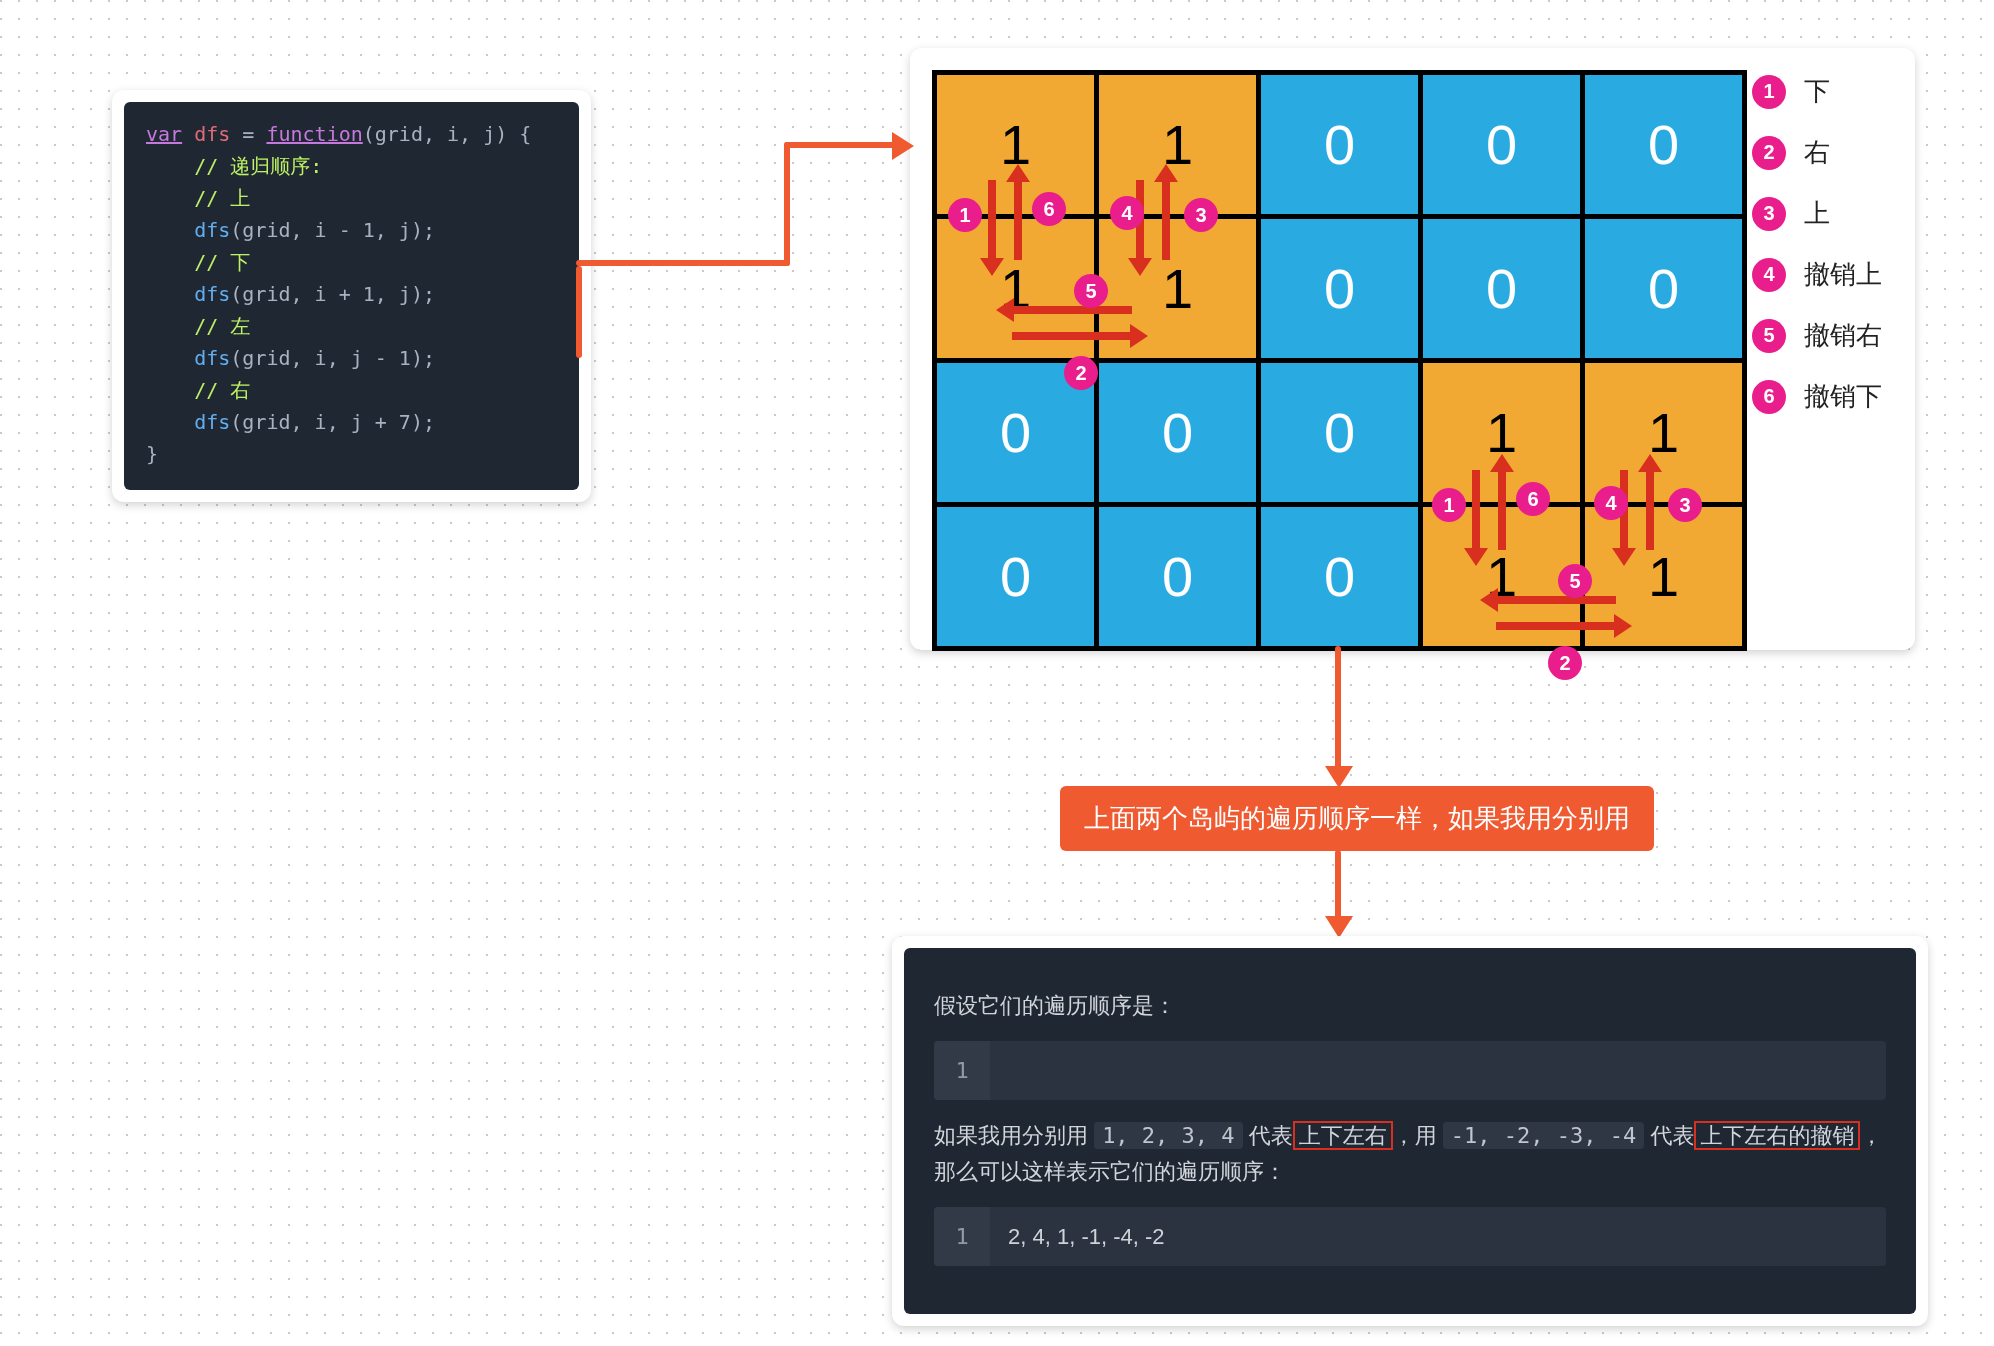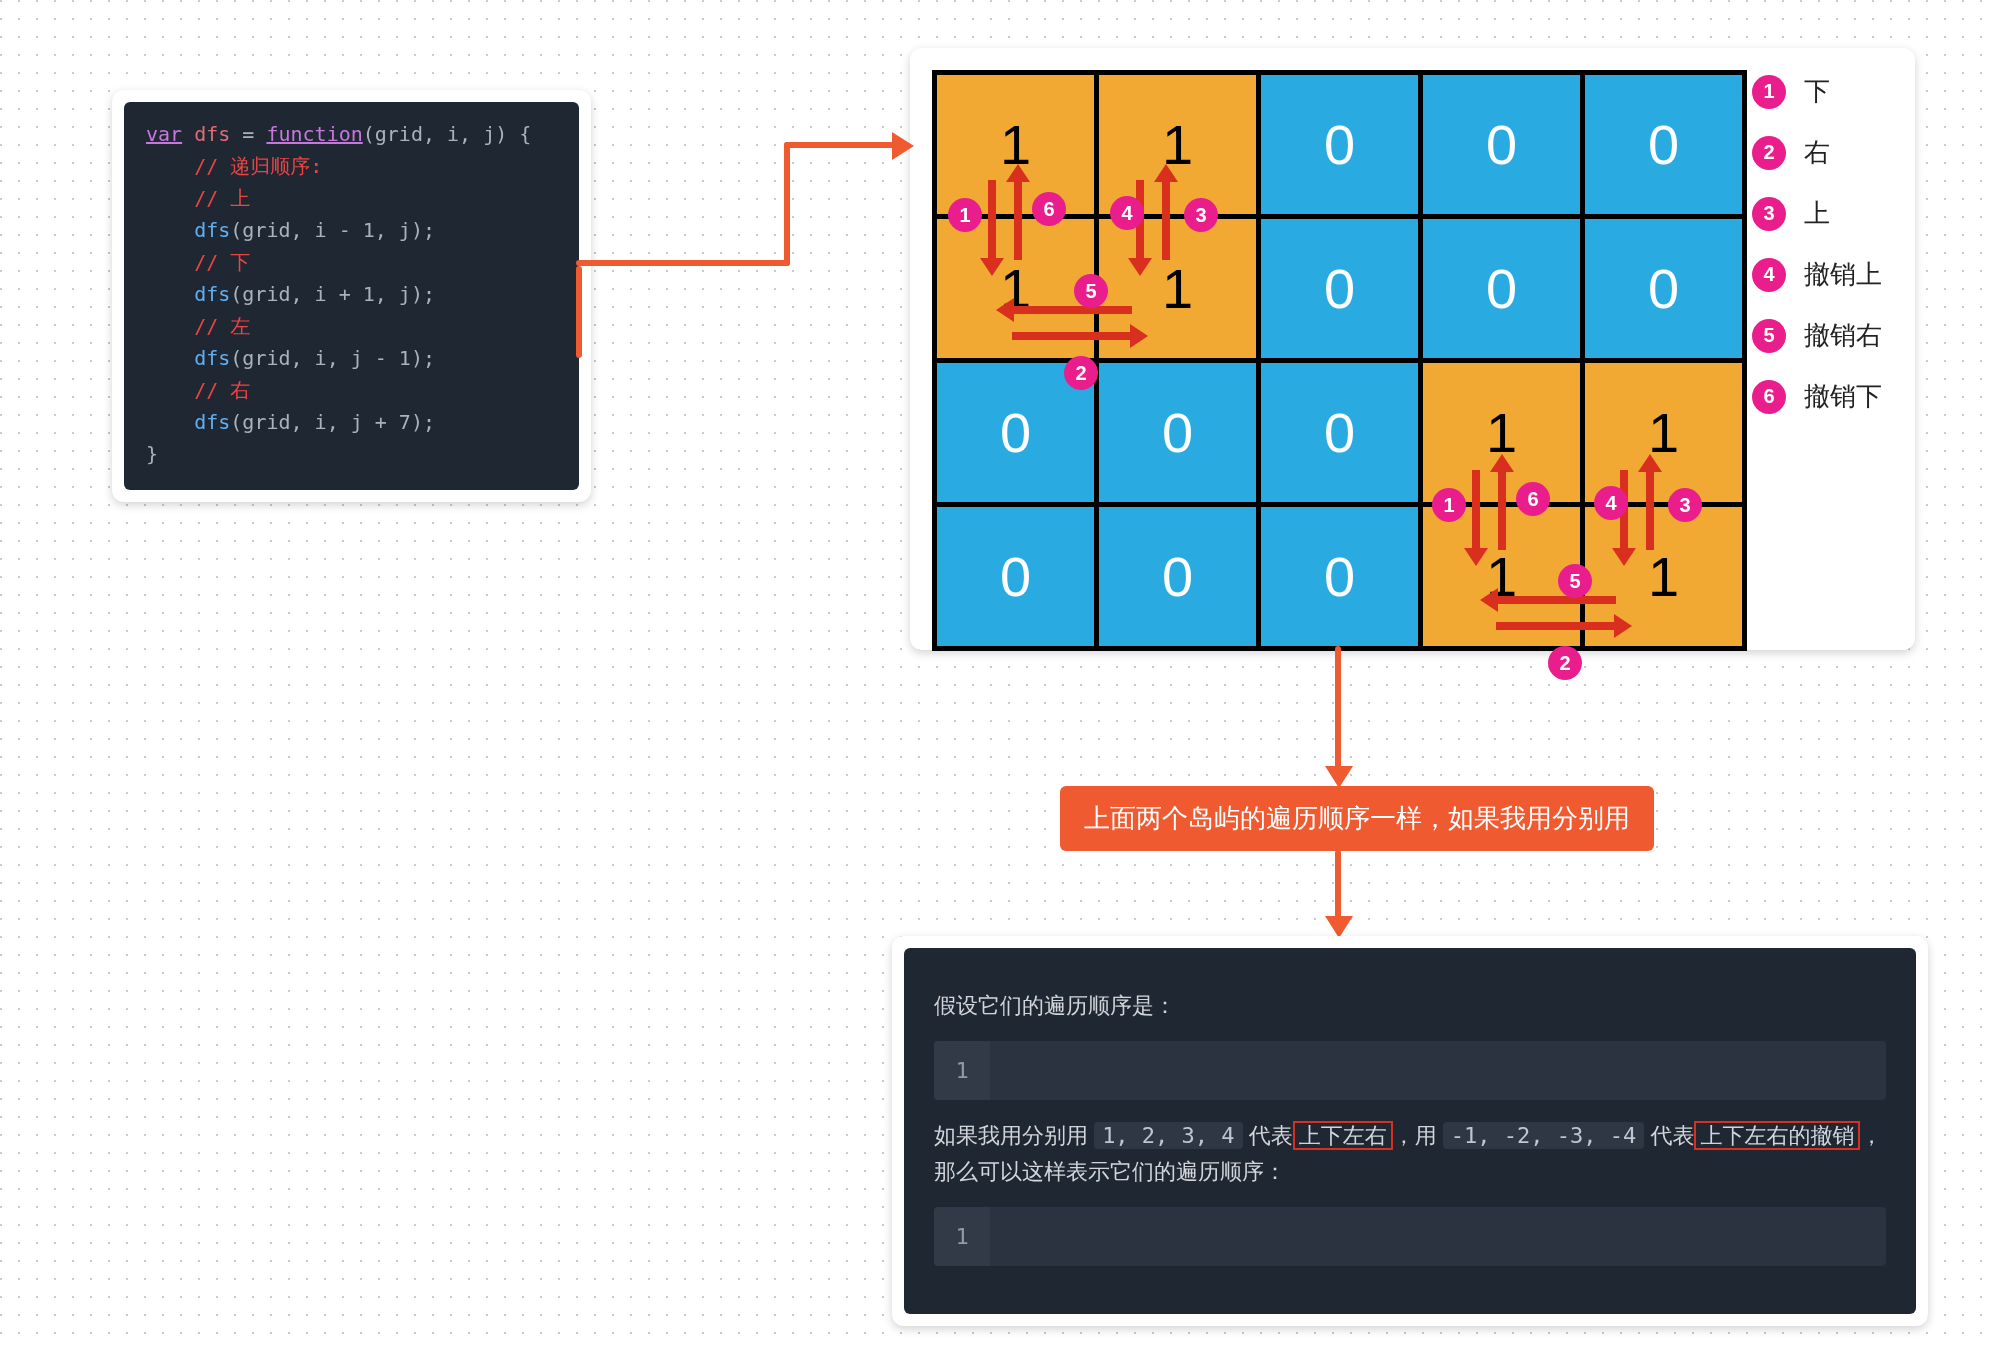--- a/index.html
+++ b/index.html
@@ -32,21 +32,21 @@
     padding: 16px 22px 20px 22px;
     font-family: "SFMono-Regular", Consolas, Menlo, monospace;
     font-size: 20px;
     line-height: 1.6;
     color: #d2d6db;
     white-space: pre;
   }
   .c-kw   { color: #c678dd; text-decoration: underline; }
   .c-id   { color: #e06c75; }
   .c-fn   { color: #61afef; }
-  .c-cmt  { color: #ef4444; margin-top: 20px; }
+  .c-cmt  { color: #bef264; margin-top: 20px; }
   .c-pun  { color: #abb2bf; }
 
   
   #gridCard {
     left: 910px;
     top: 48px;
     width: 1005px;
     height: 590px;
     padding-top: 12px;
   }
@@ -304,15 +304,16 @@
   <div class="text-box">
     <p>假设它们的遍历顺序是：</p>
     <div class="code-line">
       <div class="ln">1</div>
     </div>
     <p>
       <span>如果我用分别用 </span><span class="mono-inline">1, 2, 3, 4</span><span> 代表</span><span class="redbox">上下左右</span><span>，用 </span><span class="mono-inline">-1, -2, -3, -4</span><span> 代表</span><span class="redbox">上下左右的撤销</span><span>，那么可以这样表示它们的遍历顺序：</span>
     </p>
     <div class="code-line">
       <div class="ln">1</div>
+      <div class="txt">2, 4, 1, -1, -4, -2</div>
     </div>
   </div>
 </div>
 
 </body></html>

